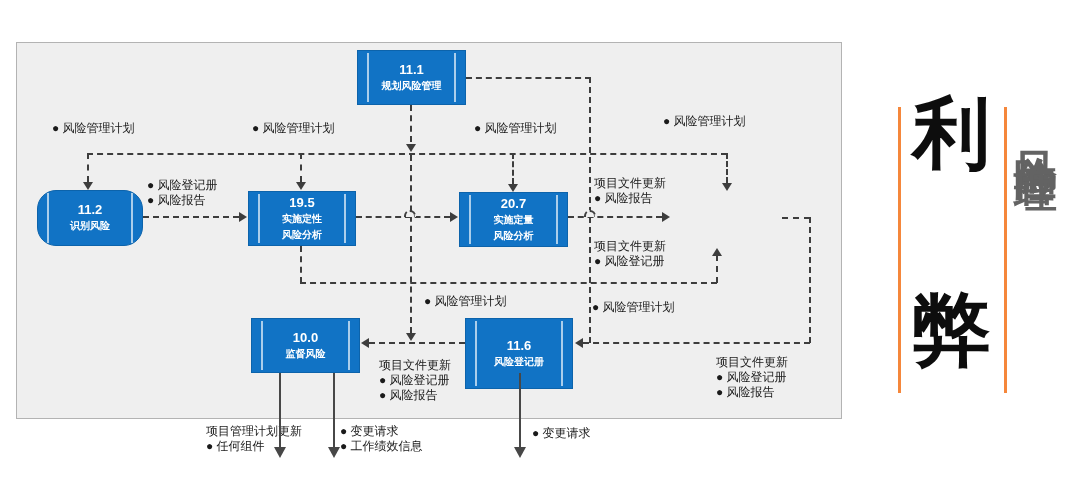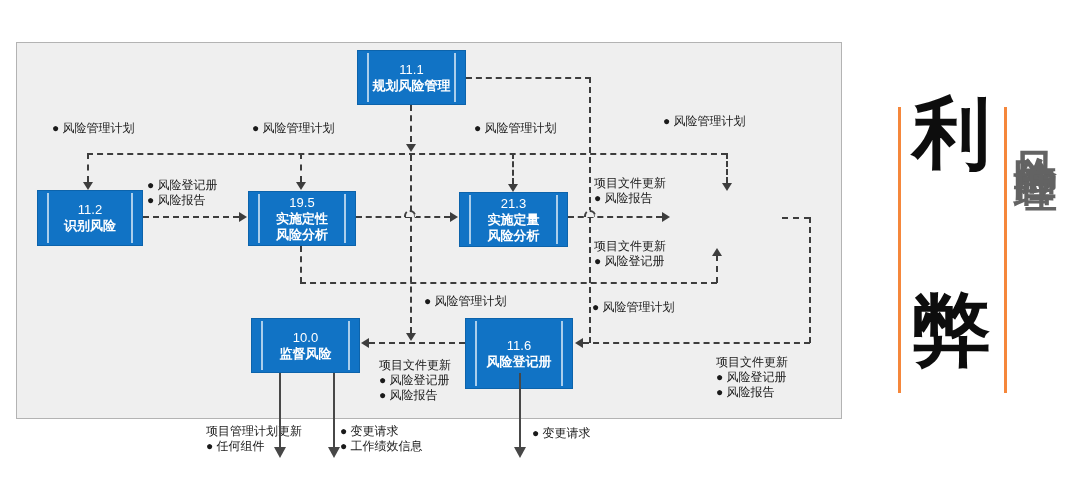--- a/index.html
+++ b/index.html
@@ -7,22 +7,22 @@
           font-family:"Liberation Sans",sans-serif;}
   .panel{position:absolute;left:16px;top:42px;width:826px;height:377px;
          background:#efefef;border:1px solid #b3b3b3;box-sizing:border-box;}
   
   .proc{position:absolute;background:#1173c5;border:1px solid #0c63ab;box-sizing:border-box;
         color:#fff;display:flex;flex-direction:column;justify-content:center;align-items:center;
         text-align:center;z-index:4;}
   .proc::before,.proc::after{content:"";position:absolute;top:2px;bottom:2px;width:2px;
         background:rgba(255,255,255,.65);}
   .proc::before{left:9px;} .proc::after{right:9px;}
-  .proc .code{font-size:13px;font-weight:normal;line-height:16px;}
-  .proc .t{font-size:13px;font-weight:600;line-height:16px;}
+  .proc .code{font-size:13px;font-weight:bold;line-height:16px;}
+  .proc .t{font-size:10px;font-weight:600;line-height:16px;}
   
   .hline{position:absolute;height:0;border-top:2px dashed #3d3d3d;z-index:1;}
   .vline{position:absolute;width:0;border-left:2px dashed #3d3d3d;z-index:1;}
   .sline{position:absolute;width:0;border-left:2px solid #474747;z-index:5;}
   .ar{position:absolute;width:0;height:0;z-index:2;}
   .ar-d{border-left:5px solid transparent;border-right:5px solid transparent;border-top:8px solid #3d3d3d;}
   .ar-u{border-left:5px solid transparent;border-right:5px solid transparent;border-bottom:8px solid #3d3d3d;}
   .ar-r{border-top:5px solid transparent;border-bottom:5px solid transparent;border-left:8px solid #3d3d3d;}
   .ar-l{border-top:5px solid transparent;border-bottom:5px solid transparent;border-right:8px solid #3d3d3d;}
   .ar-big{border-left:6px solid transparent;border-right:6px solid transparent;border-top:11px solid #474747;z-index:5;}
@@ -88,31 +88,31 @@
   <div class="ar ar-big" style="left:274px;top:447px;"></div>
   <div class="sline" style="left:333px;top:373px;height:74px;"></div>
   <div class="ar ar-big" style="left:328px;top:447px;"></div>
   <div class="sline" style="left:519px;top:373px;height:74px;"></div>
   <div class="ar ar-big" style="left:514px;top:447px;"></div>
 
   <div class="proc" style="left:357px;top:50px;width:109px;height:55px;">
     <div class="code">11.1</div>
     <div class="t">规划风险管理</div>
   </div>
-  <div class="proc" style="left:37px;top:190px;width:106px;height:56px;">
+  <div class="proc" style="left:37px;top:190px;width:106px;height:56px;border-radius:19px;">
     <div class="code">11.2</div>
     <div class="t">识别风险</div>
   </div>
   <div class="proc" style="left:248px;top:191px;width:108px;height:55px;">
     <div class="code">19.5</div>
     <div class="t">实施定性</div>
     <div class="t">风险分析</div>
   </div>
   <div class="proc" style="left:459px;top:192px;width:109px;height:55px;">
-    <div class="code">21.3</div>
+    <div class="code">20.7</div>
     <div class="t">实施定量</div>
     <div class="t">风险分析</div>
   </div>
   <div class="proc" style="left:465px;top:318px;width:108px;height:71px;">
     <div class="code">11.6</div>
     <div class="t">风险登记册</div>
   </div>
   <div class="proc" style="left:251px;top:318px;width:109px;height:55px;">
     <div class="code">10.0</div>
     <div class="t">监督风险</div>

